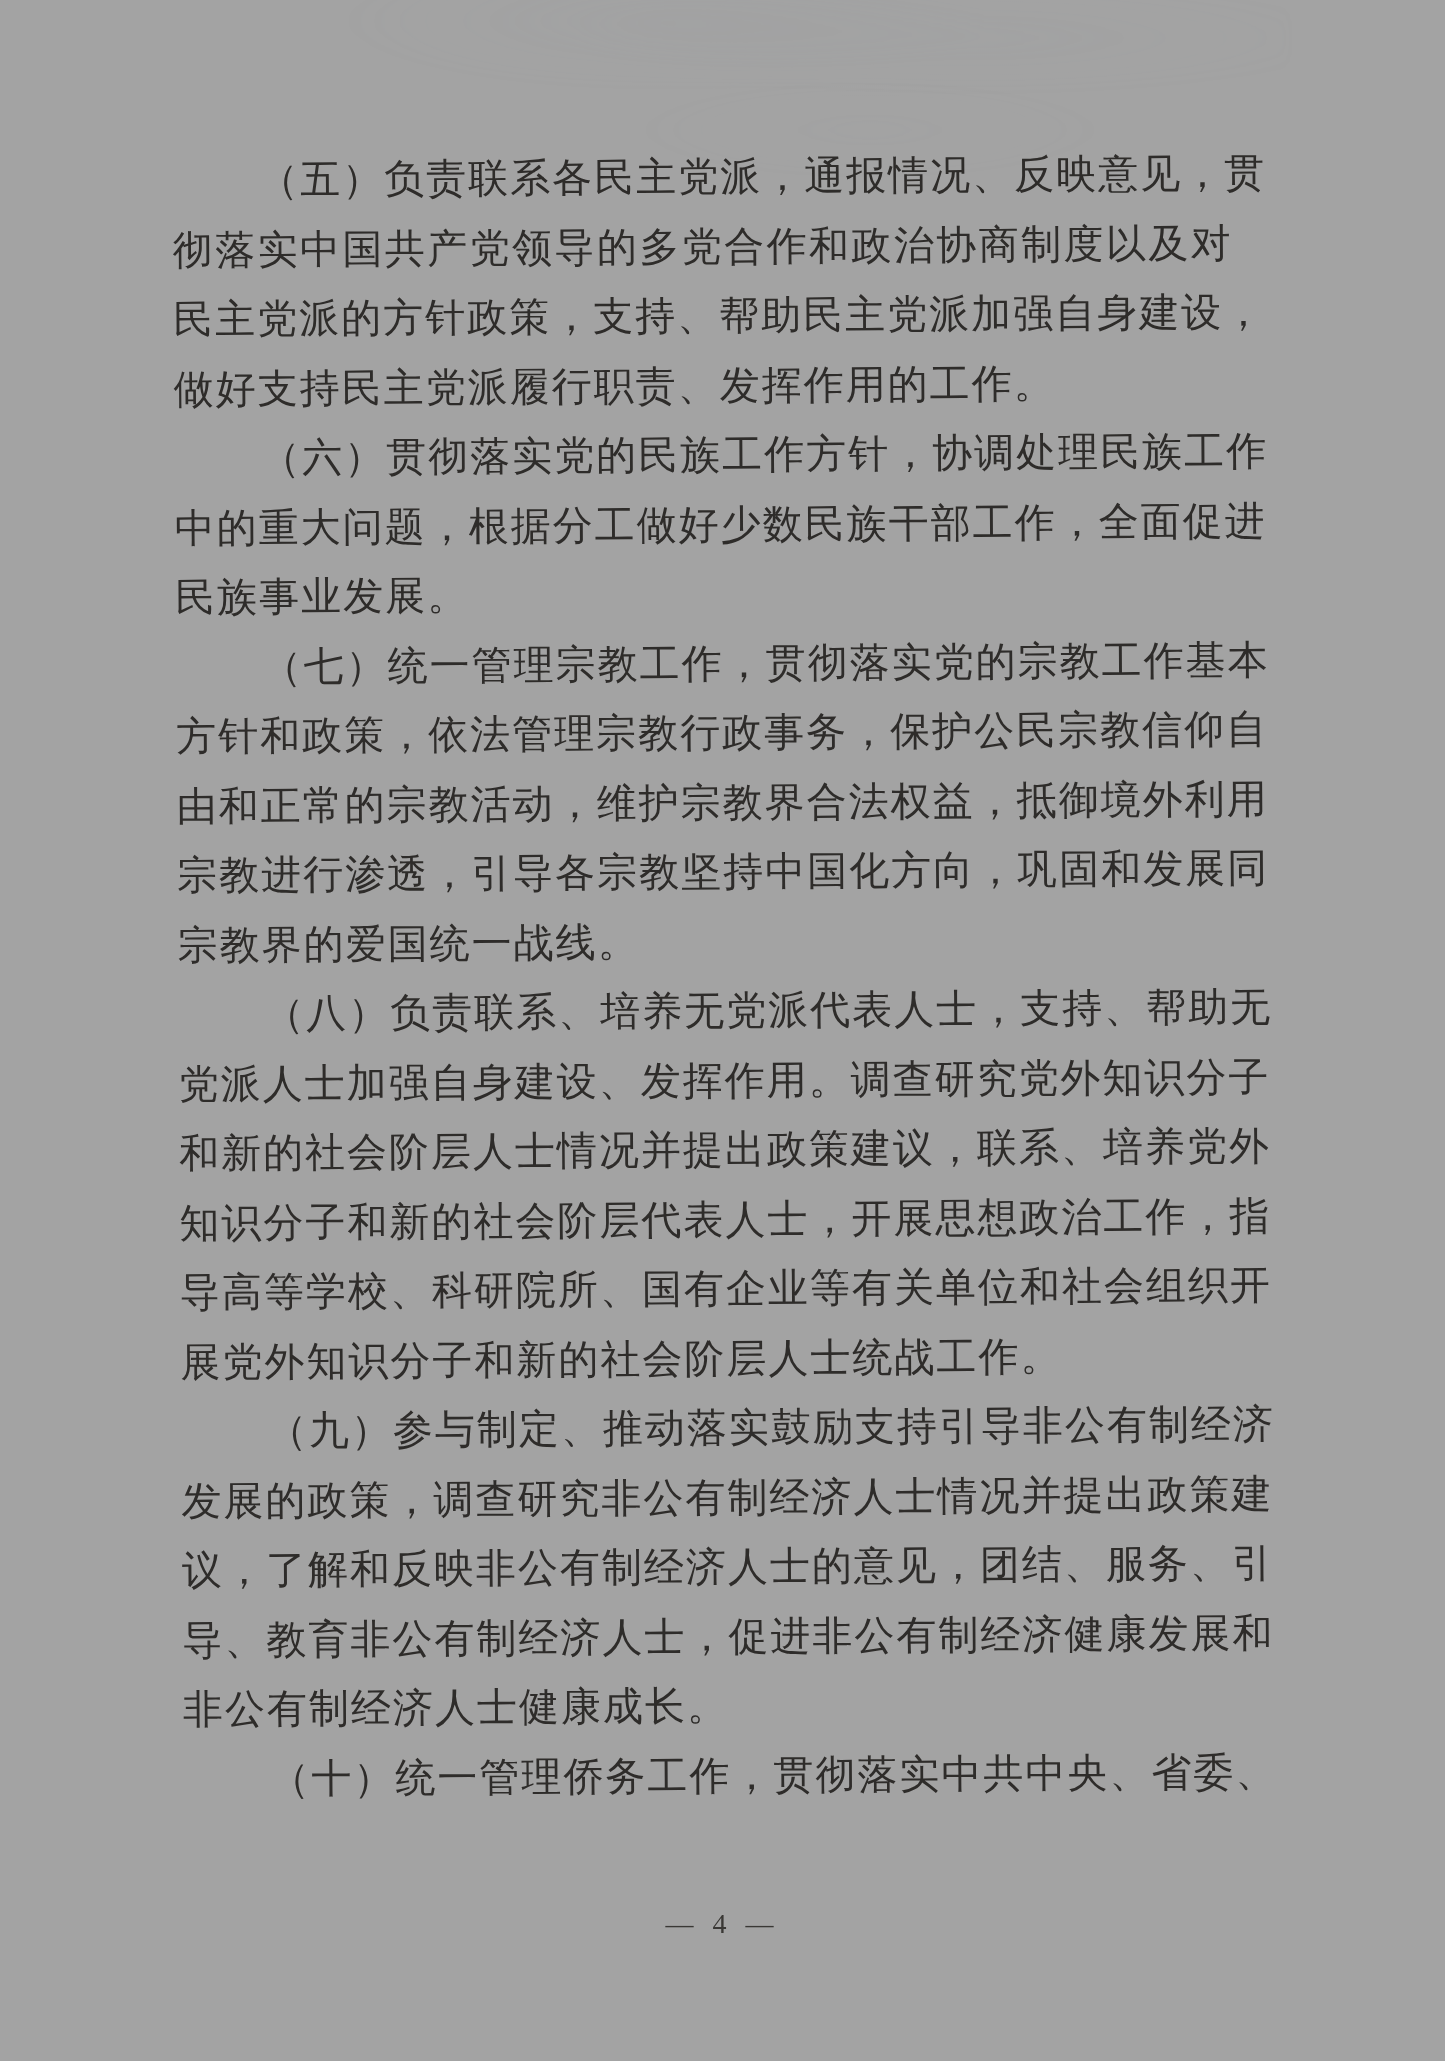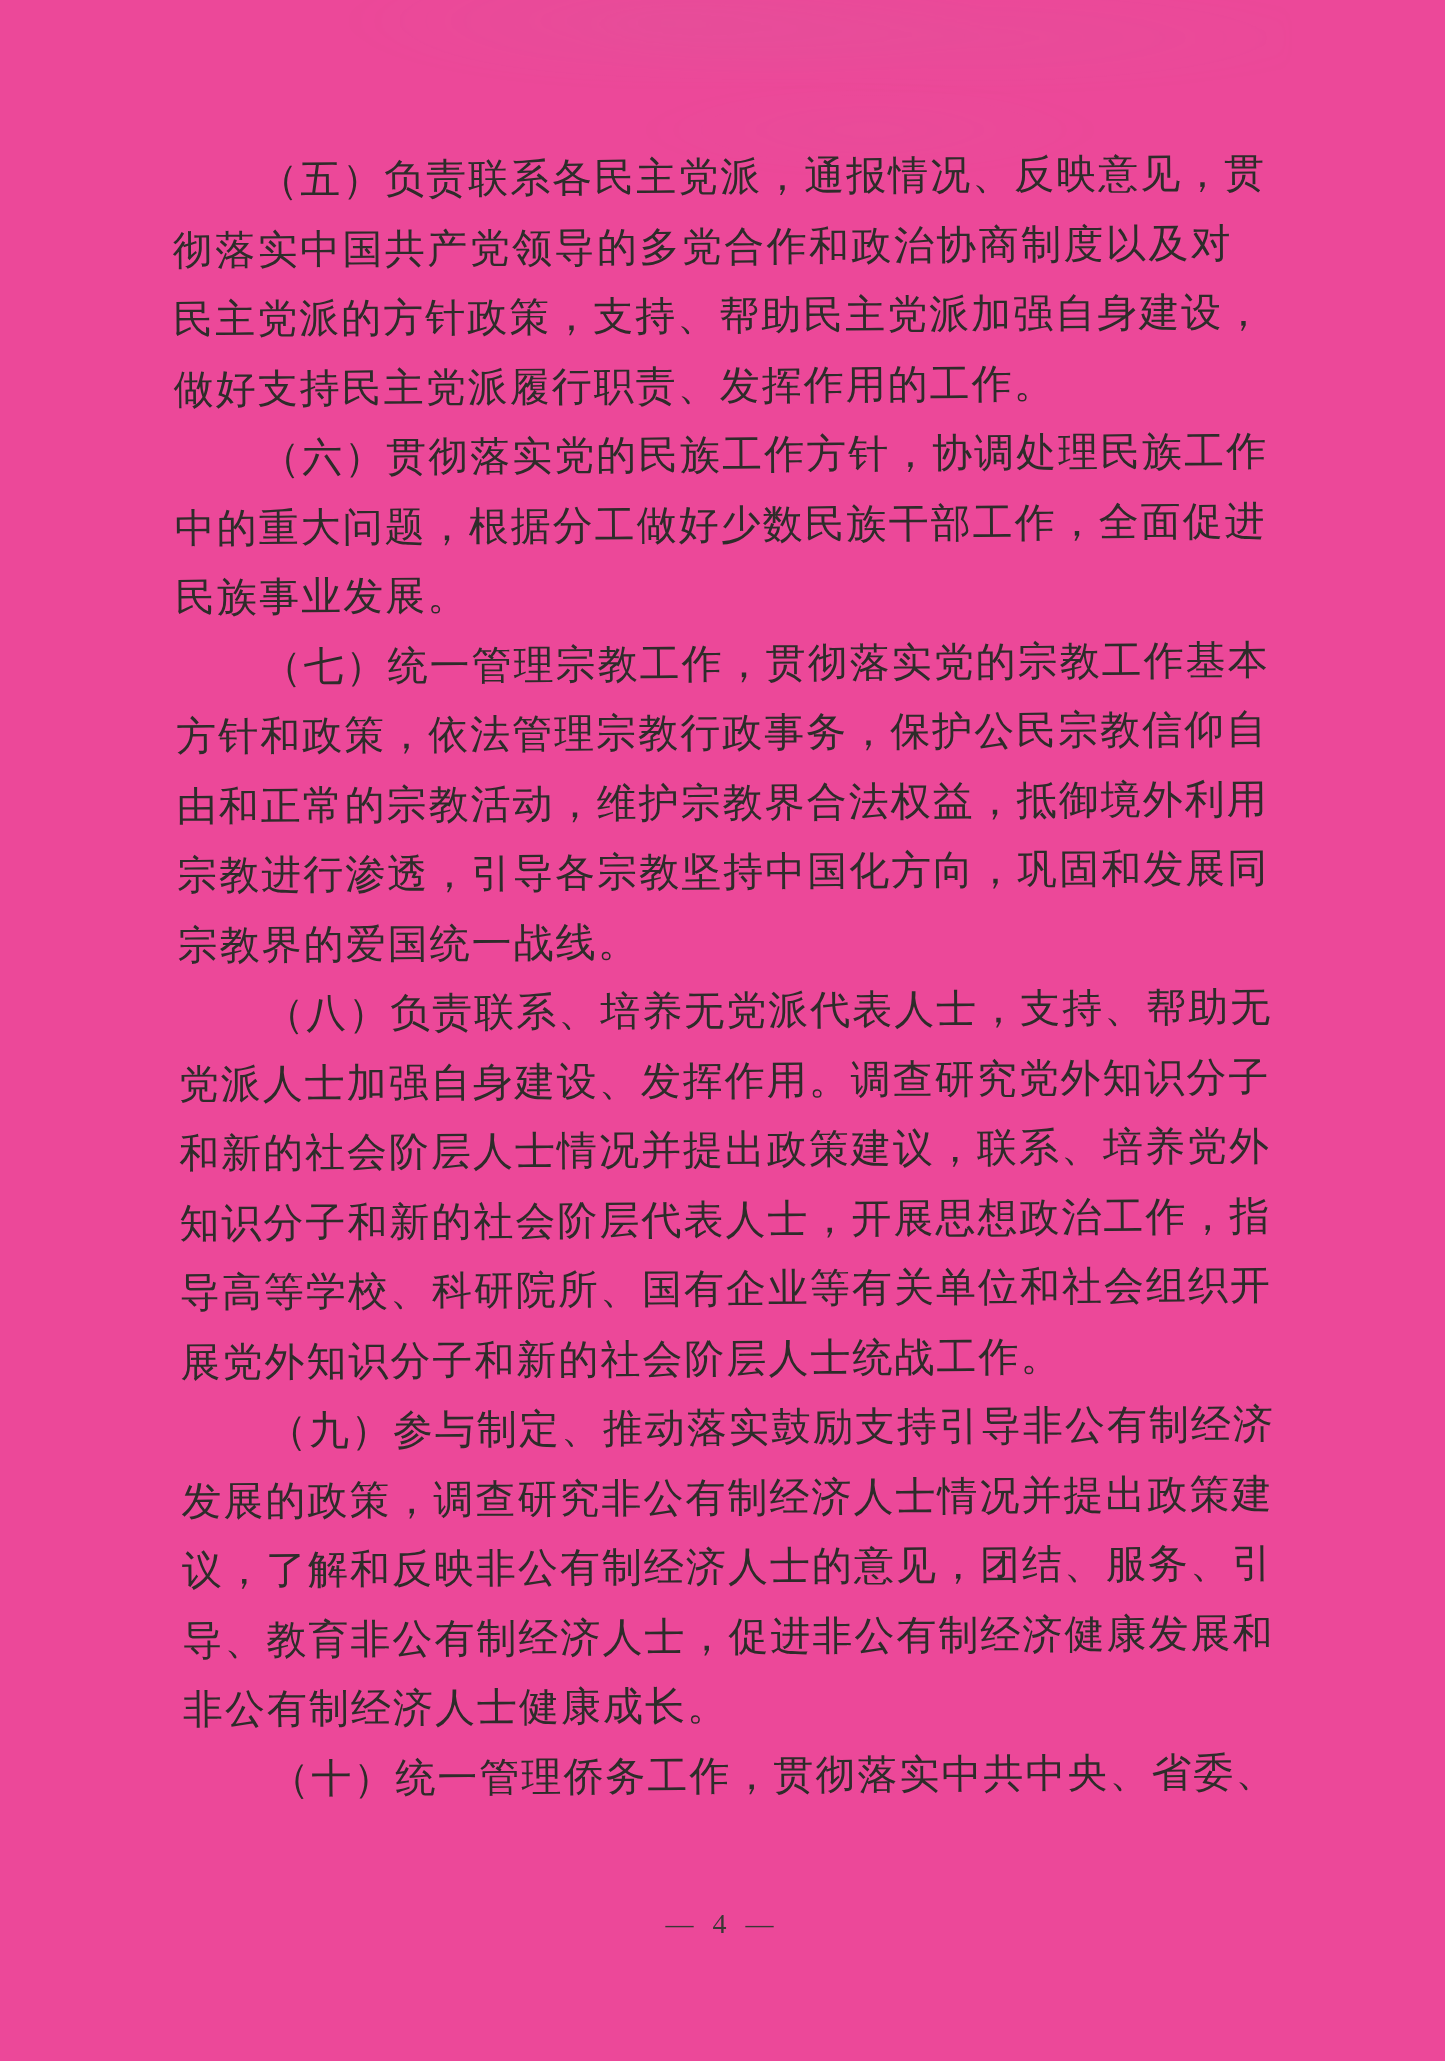--- a/index.html
+++ b/index.html
@@ -5,21 +5,21 @@
   html, body {
     margin: 0;
     padding: 0;
     background: #e8e8e8;
   }
   .page {
     position: relative;
     width: 1445px;
     height: 2061px;
     margin: 0 auto;
-    background: #ec4899;
+    background: #a3a3a3;
     overflow: hidden;
     font-family: "Liberation Serif", "DejaVu Serif", serif;
     color: #2e2c2a;
   }
   
   .ghost {
     position: absolute;
     pointer-events: none;
     filter: blur(6px);
     opacity: 0.55;

